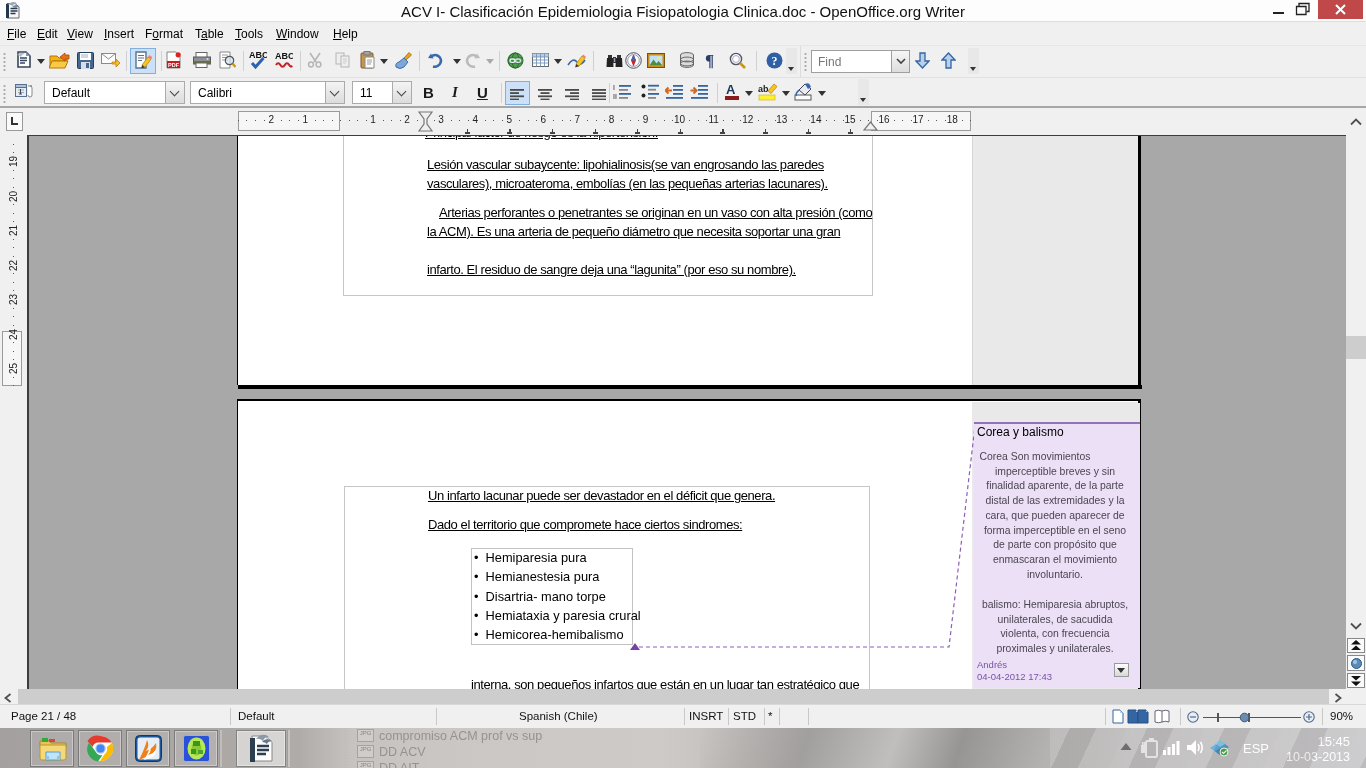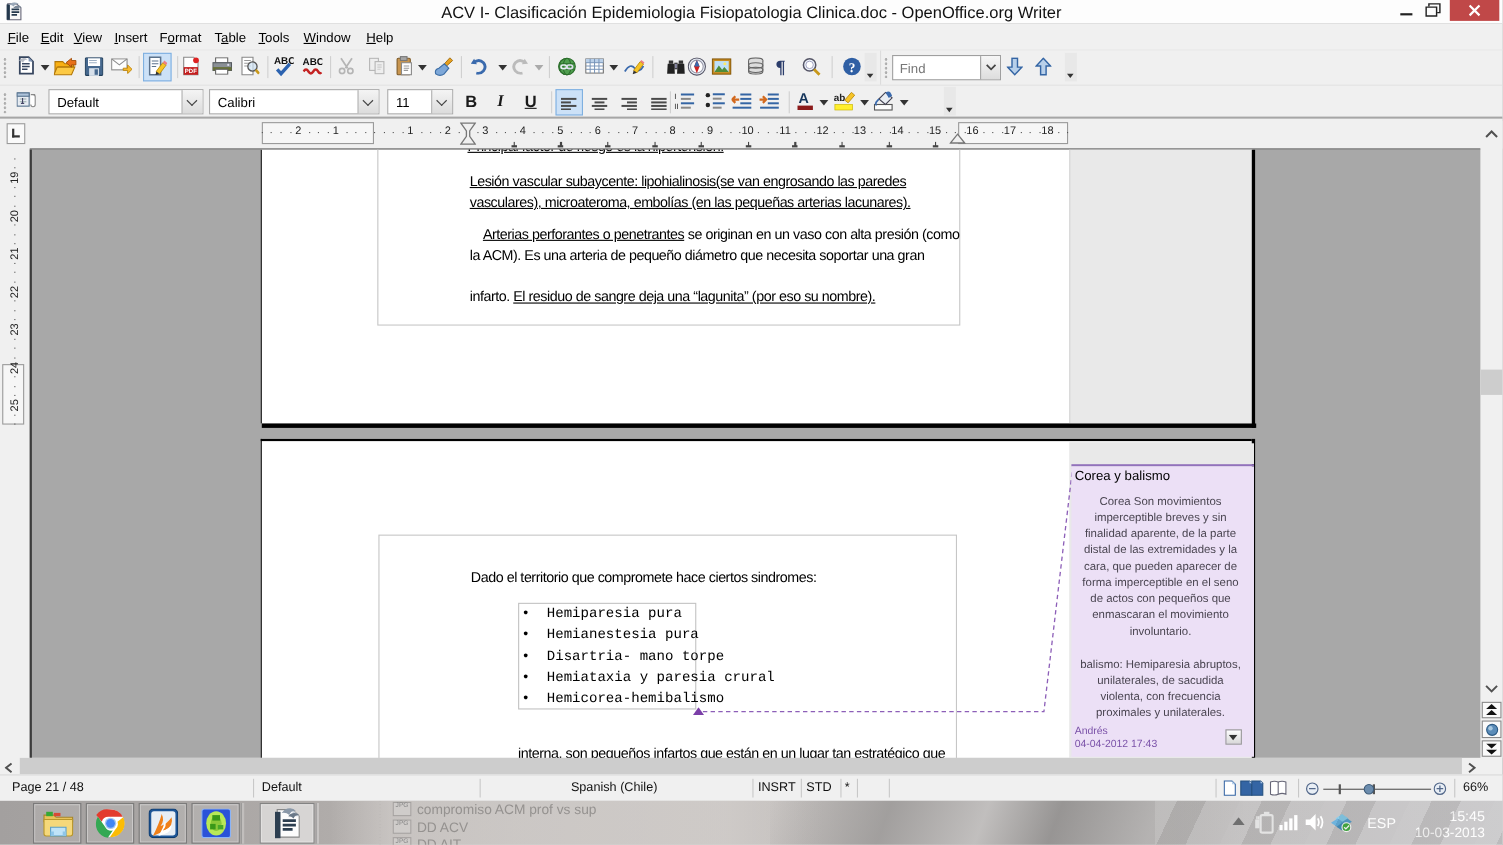--- a/index.html
+++ b/index.html
@@ -54,23 +54,23 @@
 
 #docview { position:absolute; left:27px; top:136px; width:1319px; height:553px; background:#a8a8a8; border-left:2px solid #3c3c3c; overflow:hidden; }
 #page1 { position:absolute; left:208px; top:0px; width:901px; height:249px; background:#fff; border-left:1px solid #000; }
 #page1 .rail { position:absolute; left:734px; top:0; width:167px; height:249px; background:#e9e9e9; border-left:1px solid #d5d5d5; }
 #page1shadow { position:absolute; left:209px; top:249px; width:904px; height:4px; background:#000; }
 #page1rs { position:absolute; left:1109px; top:0px; width:3px; height:253px; background:#000; }
 #page2 { position:absolute; left:208px; top:263px; width:901px; height:290px; background:#fff; border-left:1px solid #000; border-top:2px solid #000; }
 #page2 .rail { position:absolute; left:734px; top:1px; width:167px; height:287px; background:#e9e9e9; }
 #page2rs { position:absolute; left:1109px; top:263px; width:3px; height:290px; background:#000; }
 .frameborder { position:absolute; border:1px solid #c6c6c6; }
-.dtext { position:absolute; font-size:13px; letter-spacing:-0.42px; color:#000; white-space:nowrap; }
+.dtext { position:absolute; font-size:13px; letter-spacing:-0.42px; color:#000; white-space:nowrap;text-decoration:underline; }
 .dtext u, u.dtext { text-decoration:underline; }
-.stext { position:absolute; font-family:Liberation Mono, monospace; font-size:12.8px; color:#000; white-space:nowrap; }
+.stext { position:absolute; font-family:Liberation Sans, sans-serif; font-size:12.8px; color:#000; white-space:nowrap; }
 .ctr { text-align:center; }
 .cline { position:absolute; font-size:10.4px; color:#4a4551; width:160px; white-space:nowrap; }
 
 
 #vscroll { position:absolute; left:1346px; top:110px; width:20px; height:579px; background:#f0f0f0; }
 
 
 #statusbar { position:absolute; left:0; top:704px; width:1366px; height:24px; background:#f0f0f0; border-top:1px solid #d9d9d9; font-size:11.5px; color:#111; }
 .ssep { position:absolute; top:3px; width:1px; height:17px; background:#c8c8c8; }
 
@@ -566,45 +566,46 @@
   <div id="page2rs"></div>
   <div id="doccontent" style="position:absolute;left:-2px;top:0;width:1319px;height:553px">
       <div class="frameborder" style="left:316px;top:-10px;width:530px;height:170px"></div>
 <div class="frameborder" style="left:317px;top:350px;width:526px;height:220px"></div>
 <div class="dtext" style="left:398px;top:-11px"><u>Principal factor de riesgo es la hipertensión.</u></div>
 <div class="dtext" style="left:400px;top:21px"><u>Lesión vascular subaycente:  lipohialinosis(se van engrosando las paredes </u></div>
 <div class="dtext" style="left:400px;top:40px"><u>vasculares), microateroma, embolías (en  las pequeñas arterias lacunares).</u></div>
 <div class="dtext" style="left:412px;top:69px"><u>Arterias perforantes o penetrantes</u> se originan en un vaso con alta presión (como</div>
 <div class="dtext" style="left:400px;top:88px">la ACM).  Es una arteria de  pequeño diámetro que necesita soportar una gran</div>
 <div class="dtext" style="left:400px;top:126px">infarto. <u>El residuo de  sangre deja una “lagunita” (por eso su nombre).</u></div>
+<div class="dtext" style="left:401px;top:352px"><u>Un infarto lacunar puede ser devastador</u> en el déficit que genera.</div>
 <div class="dtext" style="left:401px;top:381px">Dado el territorio que  compromete hace ciertos sindromes:</div>
 <div style="position:absolute;left:444px;top:412px;width:162px;height:97px;border:1px solid #c2c2c2"></div>
 <div class="stext" style="left:447px;top:414.0px">•&nbsp;&nbsp;Hemiparesia pura</div>
 <div class="stext" style="left:447px;top:433.3px">•&nbsp;&nbsp;Hemianestesia pura</div>
 <div class="stext" style="left:447px;top:452.6px">•&nbsp;&nbsp;Disartria- mano torpe</div>
 <div class="stext" style="left:447px;top:471.9px">•&nbsp;&nbsp;Hemiataxia y paresia crural</div>
 <div class="stext" style="left:447px;top:491.2px">•&nbsp;&nbsp;Hemicorea-hemibalismo</div>
 <div class="dtext" style="left:444px;top:541px"><u>interna, son pequeños infartos que están en un lugar tan estratégico que </u></div>
 <svg class="icon" style="left:602px;top:507px" width="12" height="8">
         <path d="M6 0 L11 7 H1 z" fill="#7b3fa8"></path>
       </svg>
 <svg class="icon" style="left:605px;top:284px" width="350" height="235" viewBox="0 0 350 235">
         <path d="M7 227 H317 L343 6" fill="none" stroke="#8d5fb8" stroke-width="1.2" stroke-dasharray="4 3"></path>
       </svg>
 <div style="position:absolute;left:947px;top:267px;width:166px;height:19px;background:#e9e9e9"></div>
 <div style="position:absolute;left:947px;top:286px;width:166px;height:1.5px;background:#9272bb"></div>
 <div style="position:absolute;left:947px;top:287.5px;width:166px;height:264.5px;background:#ece0f6"></div>
 <div style="position:absolute;left:950px;top:289px;font-size:12px;color:#000">Corea y balismo</div>
-<div class="cline ctr" style="left:948px;top:315.0px">Corea Son movimientos</div>
+<div class="cline ctr" style="left:928px;top:315.0px">Corea Son movimientos</div>
 <div class="cline ctr" style="left:948px;top:329.7px">imperceptible breves y sin</div>
 <div class="cline ctr" style="left:948px;top:344.4px">finalidad aparente,  de la parte</div>
 <div class="cline ctr" style="left:948px;top:359.1px">distal de las extremidades y la</div>
 <div class="cline ctr" style="left:948px;top:373.8px">cara, que pueden aparecer de</div>
 <div class="cline ctr" style="left:948px;top:388.5px">forma imperceptible en el seno</div>
-<div class="cline ctr" style="left:948px;top:403.2px">de actos con pequeños que</div>
+<div class="cline ctr" style="left:948px;top:403.2px">de parte con propósito que</div>
 <div class="cline ctr" style="left:948px;top:417.9px">enmascaran el movimiento</div>
 <div class="cline ctr" style="left:948px;top:432.6px">involuntario.</div>
 <div class="cline ctr" style="left:948px;top:463.0px">balismo: Hemiparesia abruptos,</div>
 <div class="cline ctr" style="left:948px;top:477.7px">unilaterales, de sacudida</div>
 <div class="cline ctr" style="left:948px;top:492.4px">violenta, con frecuencia</div>
 <div class="cline ctr" style="left:948px;top:507.1px">proximales y unilaterales.</div>
 <div style="position:absolute;left:950px;top:523px;font-size:9.5px;color:#7a51a8">Andrés</div>
 <div style="position:absolute;left:950px;top:535px;font-size:9.5px;color:#7a51a8">04-04-2012 17:43</div>
 <div style="position:absolute;left:1087px;top:527px;width:15px;height:14px;background:linear-gradient(#fefefe,#d8d8d8);border:1px solid #999">
         <svg width="9" height="6" style="position:absolute;left:2px;top:4px">
@@ -686,21 +687,21 @@
 <div style="position:absolute;left:1217px;top:8px;width:1.5px;height:9px;background:#555"></div>
 <div style="position:absolute;left:1248px;top:8px;width:1.5px;height:9px;background:#555"></div>
 <svg style="position:absolute;left:1239px;top:7px" width="11" height="11">
         <circle cx="5.5" cy="5.5" r="4.3" fill="#6b8cad" stroke="#3c5a78"></circle>
       </svg>
 <svg style="position:absolute;left:1303px;top:6px" width="12" height="12">
         <circle cx="6" cy="6" r="5.2" fill="#e8eef5" stroke="#53688a" stroke-width="1.1"></circle>
         <path d="M3 6 h6 M6 3 v6" stroke="#53688a" stroke-width="1.2"></path>
       </svg>
 <div class="ssep" style="left:1322px"></div>
-<span style="position:absolute;left:1330px;top:5px">66%</span>
+<span style="position:absolute;left:1330px;top:5px">90%</span>
     </div>
 </div>
 
 <div id="taskbar">
   <div id="tbicons">
       <div style="position:absolute;left:345px;top:0;width:1px;height:40px;background-image:linear-gradient(#9a9896 1px, transparent 1px);background-size:1px 3px;opacity:0.7"></div>
       <div style="position:absolute;left:300px;top:0;width:450px;height:40px;background:linear-gradient(90deg,rgba(213,209,206,0) 0%,rgba(215,211,208,0.55) 12%,rgba(215,211,208,0.6) 80%,rgba(215,211,208,0) 100%)"></div>
 <div style="position:absolute;left:357px;top:1px;width:17px;height:13px;background:#cfccca;border:1px solid #a5a2a0;font-size:6px;color:#888;text-align:center">JPG</div>
 <div style="position:absolute;left:379px;top:1px;font-size:12.5px;color:#959290">compromiso ACM prof vs sup</div>
 <div style="position:absolute;left:357px;top:17px;width:17px;height:13px;background:#cfccca;border:1px solid #a5a2a0;font-size:6px;color:#888;text-align:center">JPG</div>

